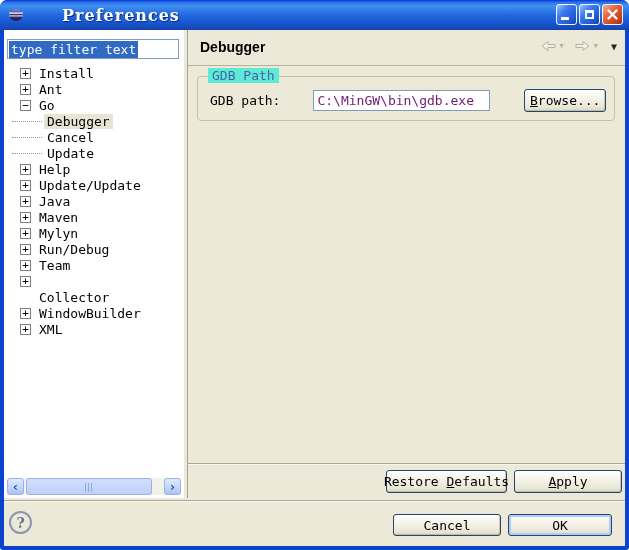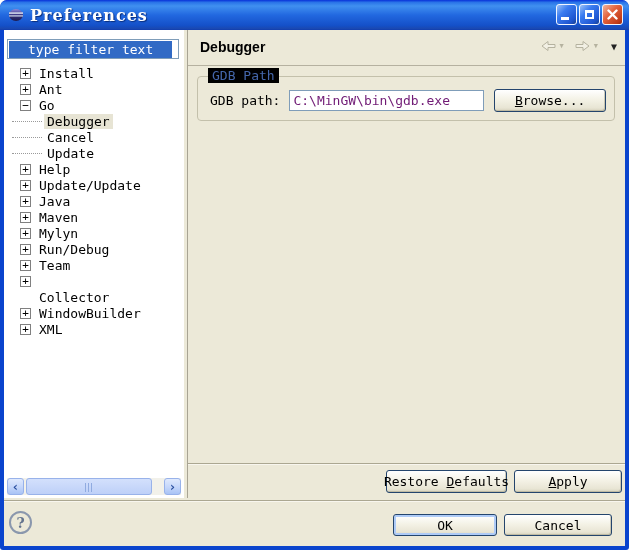--- a/index.html
+++ b/index.html
@@ -16,21 +16,21 @@
   
   .titlebar {
     position:absolute; left:0; top:0; width:629px; height:30px;
     background:linear-gradient(180deg,#0831d9 0%,#2a74e8 8%,#4090f0 20%,#2268e0 50%,#1450c8 85%,#1a48b0 96%,#0f3cae 100%);
     display:flex; align-items:center;
     border-radius:7px 7px 0 0;
   }
   .app-icon { width:16px; height:16px; margin:0 6px 0 8px; flex:0 0 auto; }
   .title-text {
     color:#fff; font-family:"DejaVu Serif", serif; font-weight:bold;
-    font-size:16px; letter-spacing:1px; text-shadow:1px 1px 1px #0a2d7a;
+    font-size:16px; letter-spacing:1px; text-shadow:1px 1px 1px #0a2d7a;margin-left:32px;
   }
   .win-controls { position:absolute; right:6px; top:4px; display:flex; gap:2px; }
   .win-btn {
     width:21px; height:21px; border:1px solid #f0f4ff; border-radius:3px;
     display:flex; align-items:center; justify-content:center; position:relative;
   }
   .wb-blue { background:linear-gradient(135deg,#9cc2f8 0%,#3a7bf0 35%,#1e55d0 80%,#16408f 100%); }
   .wb-red  { background:linear-gradient(135deg,#f0b49c 0%,#e4643e 40%,#c03a18 85%,#952a10 100%); }
   .glyph-min { position:absolute; left:4px; bottom:4px; width:8px; height:3px; background:#fff; }
   .glyph-max { width:9px; height:9px; border:2px solid #fff; border-top-width:3px; }
@@ -40,21 +40,21 @@
 
   
   .left-panel { position:absolute; left:0; top:0; width:180px; height:468px; background:#fff; }
   .vdivider { position:absolute; left:183px; top:0; width:1px; height:468px; background:#a8a494; }
 
   .filter-box {
     position:absolute; left:3px; top:9px; width:172px; height:20px;
     border:1px solid #7f9db9; background:#fff; display:flex; align-items:center;
     padding-left:1px; overflow:hidden;
   }
-  .filter-sel { background:#316ac5; color:#fff; padding:1px 19px; white-space:pre; }
+  .filter-sel { background:#316ac5; color:#fff; padding:1px 2px; white-space:pre; }
 
   .tree { position:absolute; left:0; top:35px; width:180px; }
   .tree-row { height:16px; display:flex; align-items:center; cursor:default; }
   .expander {
     width:11px; height:11px; margin-left:16px; margin-right:5px; flex:0 0 auto;
     border:1px solid #808080; background:#fff; color:#000;
     font-size:11px; line-height:9px; text-align:center; font-family:"DejaVu Sans Mono",monospace;
   }
   .conn { flex:0 0 auto; }
   .conn.parent { width:32px; }
@@ -89,24 +89,24 @@
   .rp-title { position:absolute; left:12px; top:9px; font-family:"Liberation Sans",sans-serif; font-weight:bold; font-size:14px; }
   .rp-nav { position:absolute; right:8px; top:10px; display:flex; align-items:center; gap:3px; }
   .nav-caret { font-size:7px; color:#b5b29f; }
   .view-menu { font-size:10px; color:#222; margin-left:10px; }
 
   .groupbox {
     position:absolute; left:9px; top:46px; width:418px; height:45px;
     border:1px solid #c3c0ab; border-radius:4px;
   }
   .groupbox-label {
-    position:absolute; left:10px; top:-9px; background:#000000; padding:0 4px;
+    position:absolute; left:10px; top:-9px; background:#5eead4; padding:0 4px;
     color:#4466aa; font-size:13px; white-space:pre;
   }
-  .gdb-row { position:absolute; left:12px; top:12px; right:8px; display:flex; align-items:center; }
+  .gdb-row { position:absolute; left:12px; top:12px; right:8px; display:flex; align-items:center;gap:24px; }
   .gdb-label { white-space:pre; margin-right:9px; }
   .xp-input {
     width:197px; height:21px; border:1px solid #7f9db9; background:#fff;
     font-family:"DejaVu Sans Mono",monospace; font-size:13px; padding:1px 3px; color:#701a75;
   }
   .xpbtn {
     border:1px solid #24456d; border-radius:3px; color:#000;
     background:linear-gradient(180deg,#ffffff 0%,#f4f2e6 45%,#e8e5d4 85%,#d6d2bd 100%);
     font-family:"DejaVu Sans Mono",monospace; font-size:13px;
     display:flex; align-items:center; justify-content:center; white-space:pre;
@@ -281,18 +281,18 @@
         <div class="xpbtn btn-restore">Restore <u>D</u>efaults</div>
         <div class="xpbtn btn-apply"><u>A</u>pply</div>
       </div>
     </div>
 
     <div class="bottom-sep"></div>
     <div class="help-btn">
       <span>?</span>
     </div>
     <div class="dlg-buttons">
+      <div class="xpbtn btn-cancel">Cancel</div>
       <div class="xpbtn btn-ok">OK</div>
-      <div class="xpbtn btn-cancel">Cancel</div>
     </div>
 
   </div>
 </div>
 
 </body></html>

